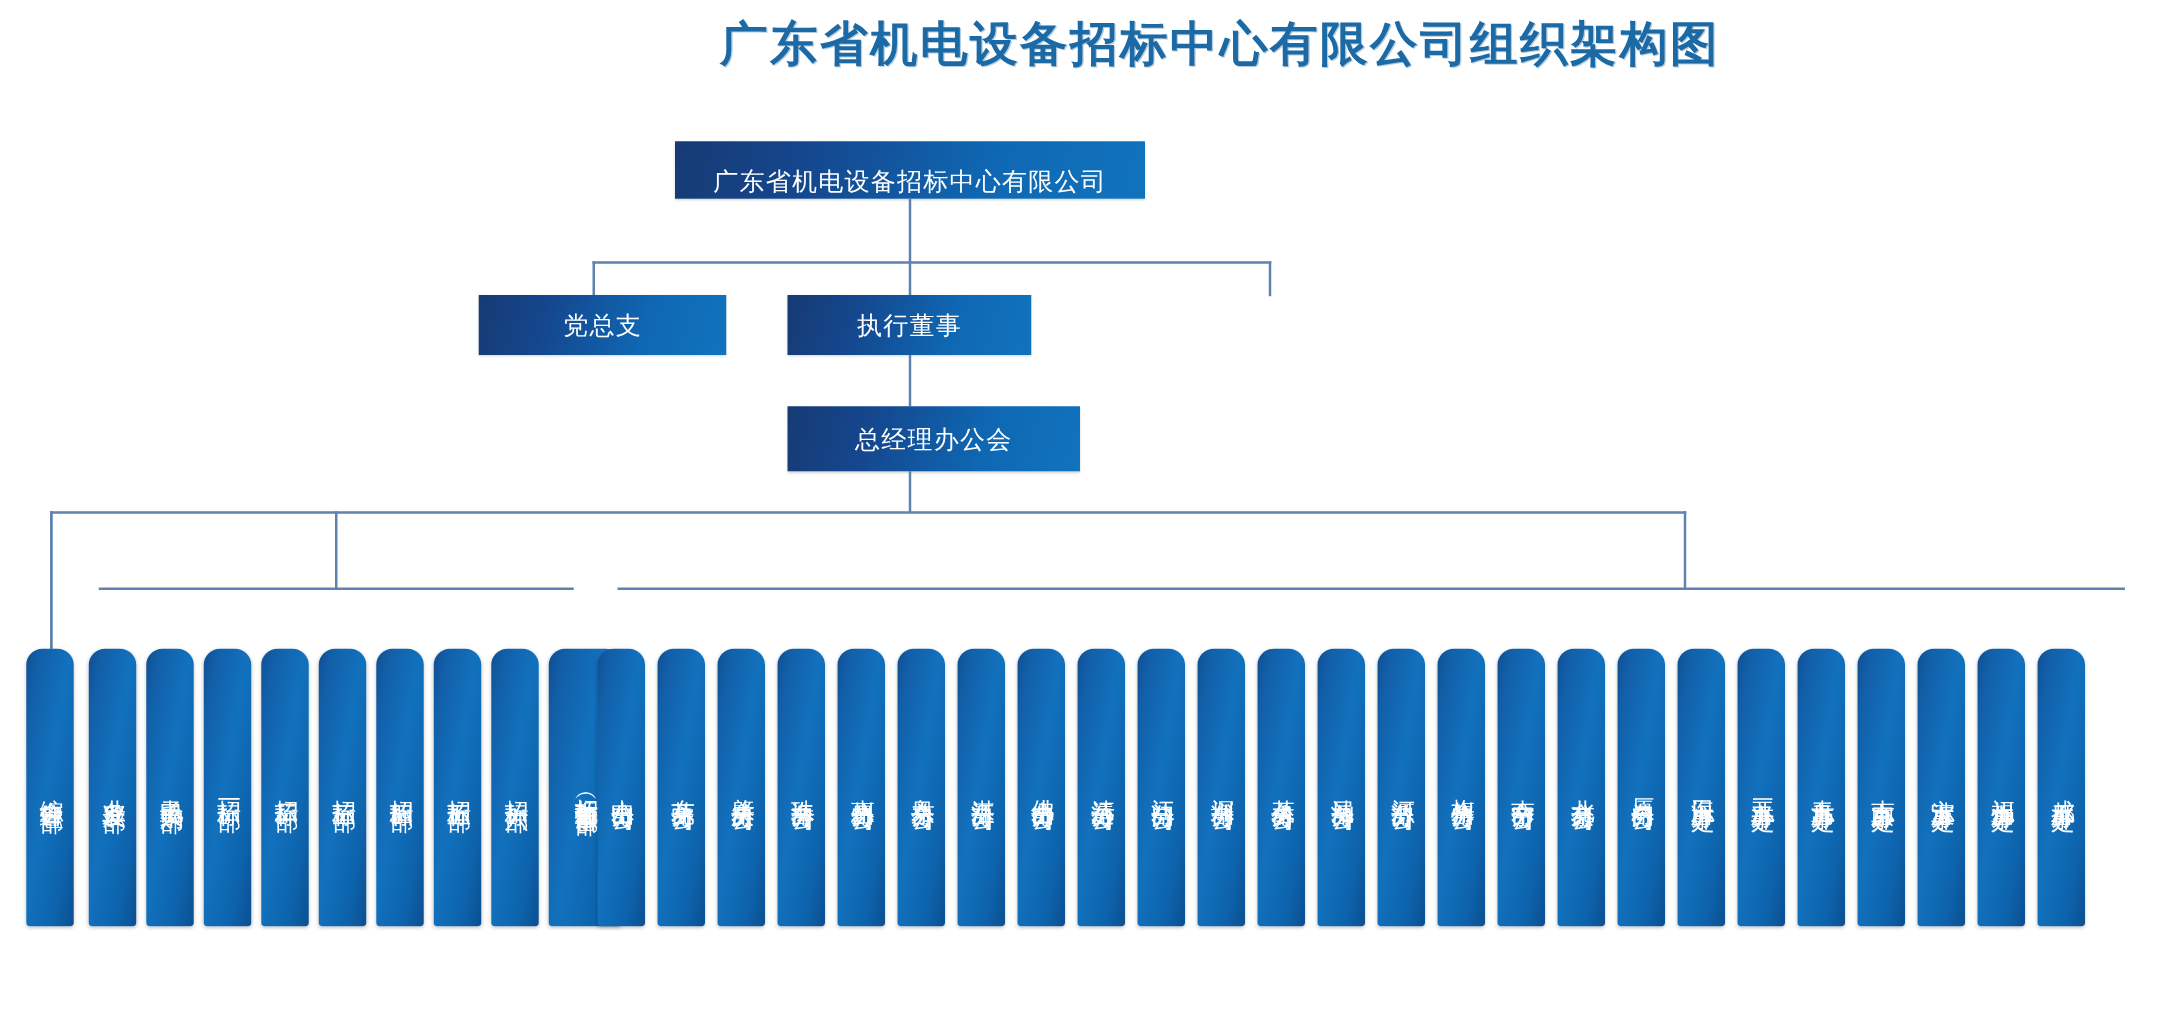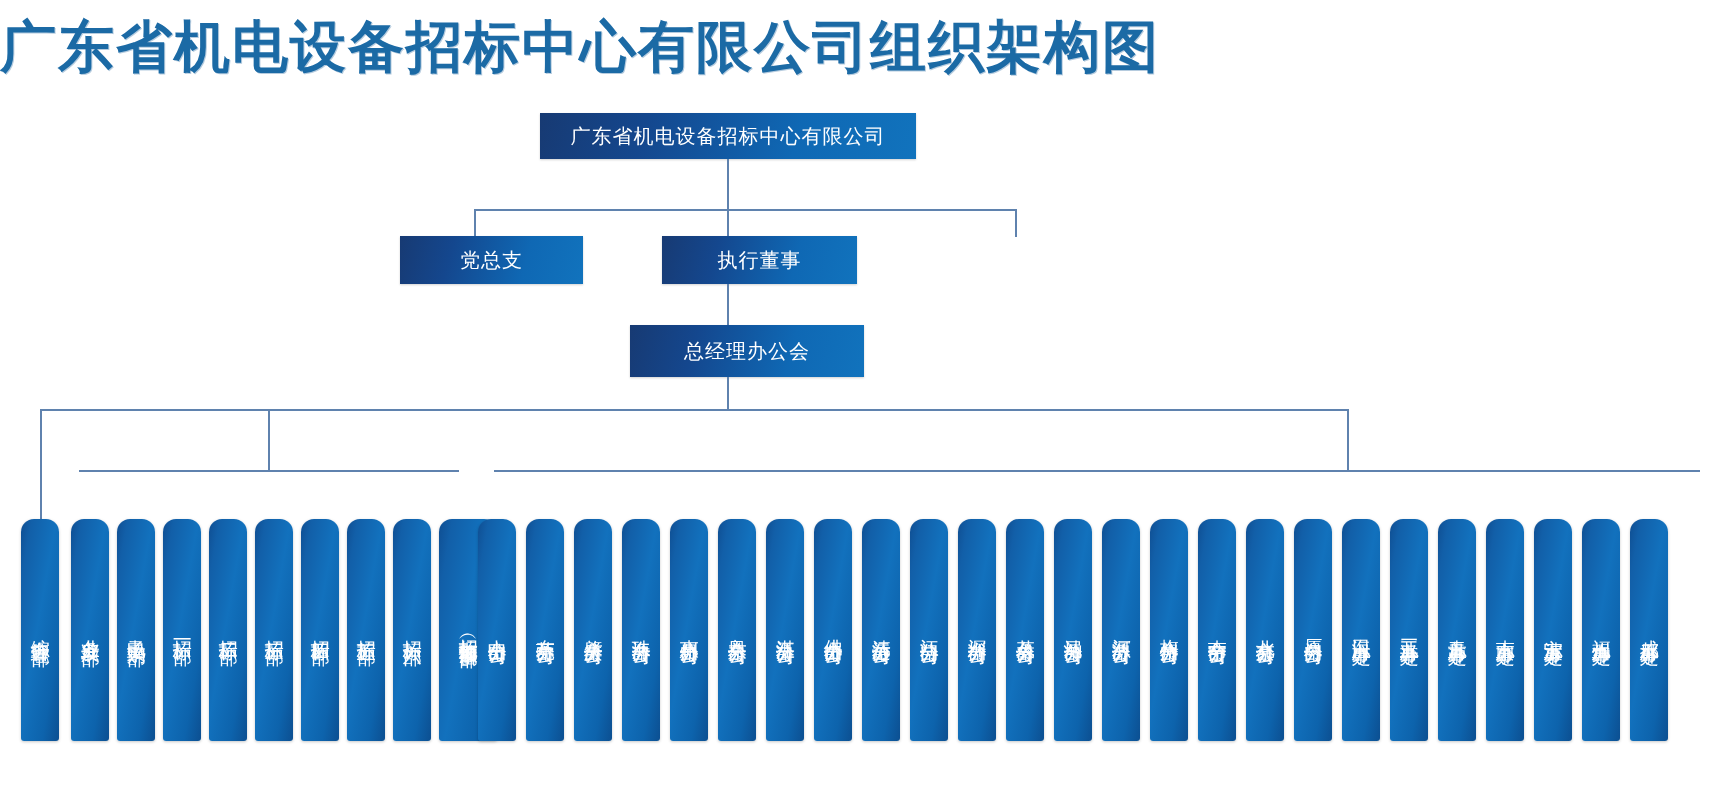--- a/index.html
+++ b/index.html
@@ -6,23 +6,23 @@
   body{
     width:1730px;height:810px;background:#ffffff;
     font-family:"Liberation Sans","DejaVu Sans",sans-serif;
     position:relative;overflow:hidden;
   }
   .canvas{position:absolute;left:0;top:0;width:1730px;height:810px;}
 
   
   .title{
     position:absolute;left:0;top:10px;width:1376px;
-    text-align:left;
+    text-align:right;
     font-family:"DejaVu Serif","Liberation Serif",serif;
-    font-weight:bold;font-size:56px;letter-spacing:2px;
+    font-weight:bold;font-size:38px;letter-spacing:2px;
     color:#1b6aa5;
     text-shadow:1px 1px 0 rgba(120,160,195,.55);
     white-space:nowrap;
   }
 
   
   .hbox{
     position:absolute;
     background:linear-gradient(105deg,#173a73 0%,#14478e 28%,#0f68b4 68%,#1173bd 100%);
     color:#ffffff;
@@ -64,34 +64,34 @@
   .lnh{height:2px;}
   .lnv{width:2px;}
 </style>
 </head>
 <body>
 
 <div class="canvas">
 
   <div class="title">广东省机电设备招标中心有限公司组织架构图</div>
 
-  <div class="hbox root" style="left:540px;top:113px;width:376px;height:46px;">
+  <div class="hbox root" style="left:540px;top:113px;width:376px;height:46px;align-items:flex-end;">
     <span class="lbl">广东省机电设备招标中心有限公司</span>
   </div>
 
   <div class="ln lnv" style="left:727px;top:159px;width:2px;height:51px;"></div>
   <div class="ln lnh" style="left:474px;top:209px;width:543px;height:2px;"></div>
   <div class="ln lnv" style="left:474px;top:209px;width:2px;height:28px;"></div>
   <div class="ln lnv" style="left:727px;top:209px;width:2px;height:28px;"></div>
   <div class="ln lnv" style="left:1015px;top:209px;width:2px;height:28px;"></div>
 
-  <div class="hbox" style="left:383px;top:236px;width:183px;height:48px;margin-left:17px;">
+  <div class="hbox" style="left:383px;top:236px;width:198px;height:48px;">
     <span class="lbl">党总支</span>
   </div>
-  <div class="hbox" style="left:630px;top:236px;width:195px;height:48px;margin-left:32px;">
+  <div class="hbox" style="left:630px;top:236px;width:195px;height:48px;">
     <span class="lbl">执行董事</span>
   </div>
 
   <div class="ln lnv" style="left:727px;top:284px;width:2px;height:41px;"></div>
 
   <div class="hbox" style="left:630px;top:325px;width:234px;height:52px;">
     <span class="lbl">总经理办公会</span>
   </div>
 
   <div class="ln lnv" style="left:727px;top:377px;width:2px;height:33px;"></div>

